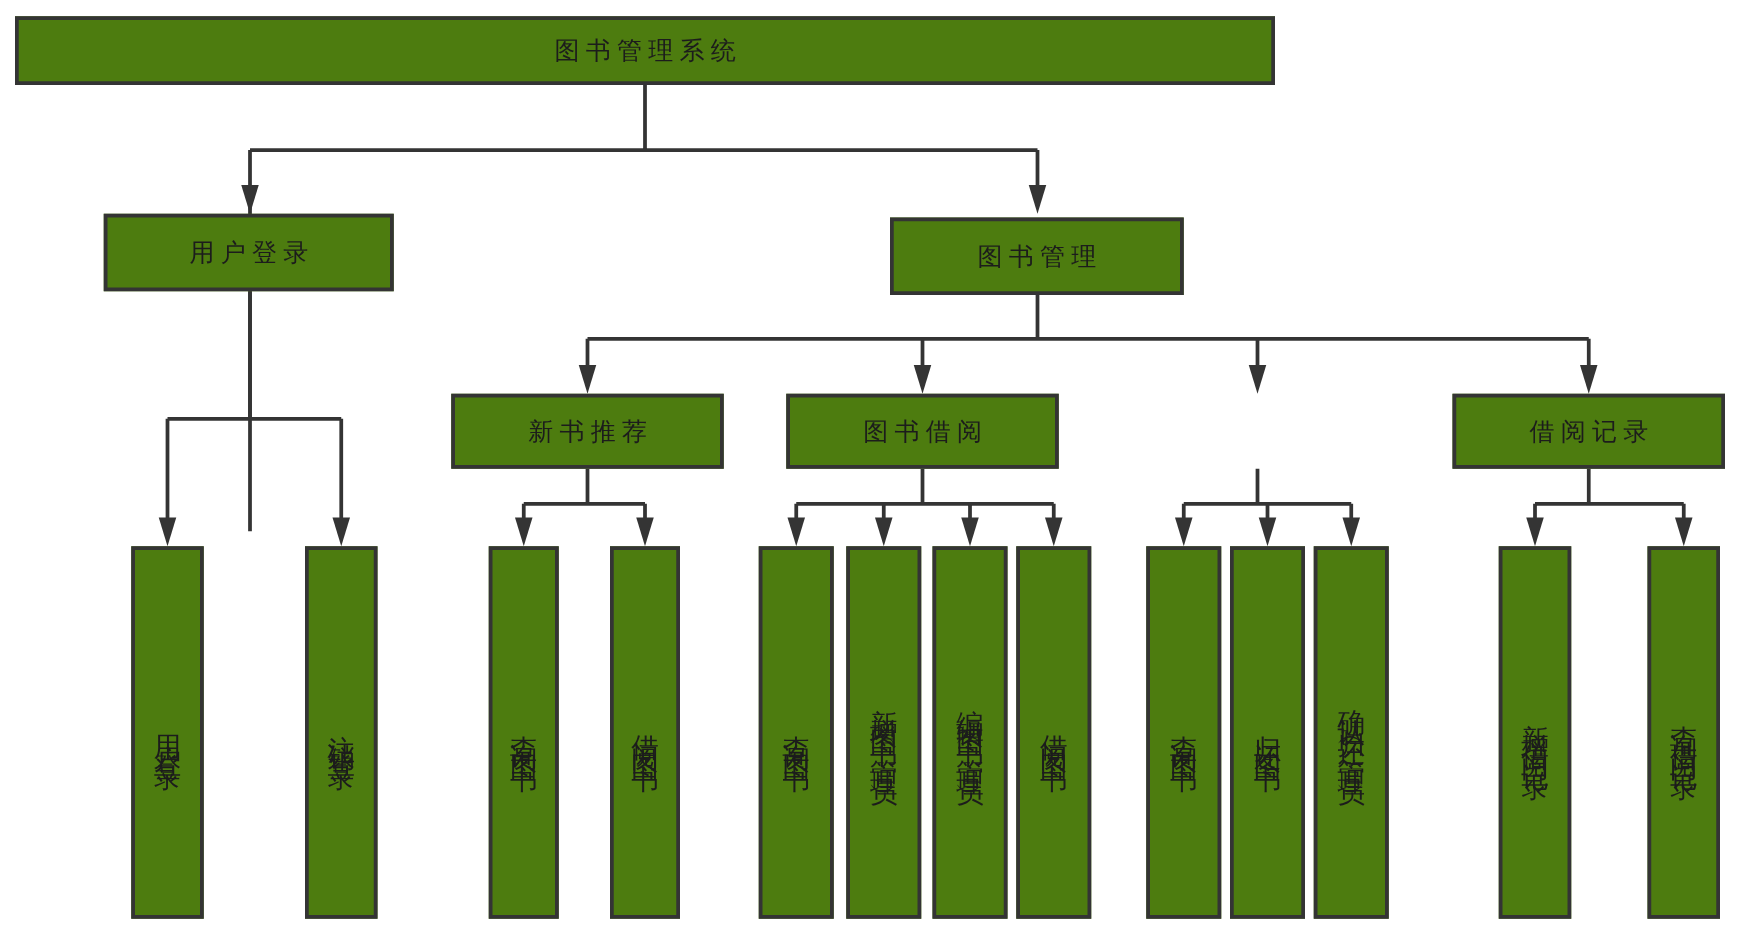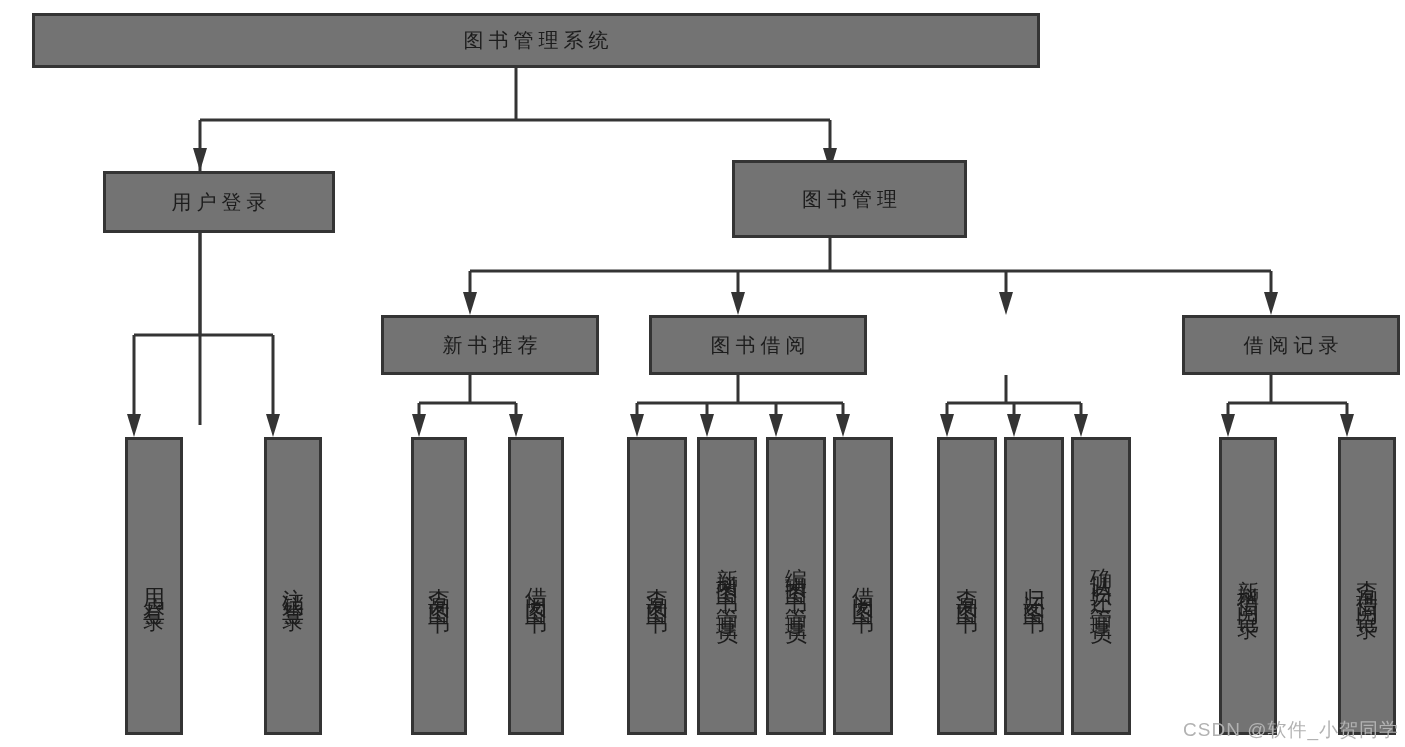--- a/index.html
+++ b/index.html
@@ -7,26 +7,25 @@
     position:relative;
     width:1405px;height:747px;
     background:#ffffff;
     overflow:hidden;
     font-family:"Liberation Sans","DejaVu Sans",sans-serif;
     color:#1c1c1c;
   }
   .wires{position:absolute;left:0;top:0;z-index:0;}
   .node{
     position:absolute;
-    background:#737373;
+    background:#4d7c0f;
     border:3px solid #343434;
     box-sizing:border-box;
     display:flex;align-items:center;justify-content:center;
     z-index:1;
-    margin-left:20px;
   }
   .node.root{border-width:3px;}
   .node.lvl1,.node.lvl2{border-width:3px;}
   .hlabel{
     font-size:20px;
     letter-spacing:5px;
     text-indent:5px;
     color:#1c1c1c;
     white-space:nowrap;
   }
@@ -104,21 +103,21 @@
     </g>
   </svg>
 
   <div class="node root" style="left:12px;top:13px;width:1008px;height:55px">
     <span class="hlabel">图书管理系统</span>
   </div>
 
   <div class="node lvl1" style="left:83px;top:171px;width:232px;height:62px">
     <span class="hlabel">用户登录</span>
   </div>
-  <div class="node lvl1" style="left:712px;top:160px;width:235px;height:78px">
+  <div class="node lvl1" style="left:712px;top:174px;width:235px;height:62px">
     <span class="hlabel">图书管理</span>
   </div>
 
   <div class="node lvl2" style="left:629px;top:315px;width:218px;height:60px">
     <span class="hlabel">图书借阅</span>
   </div>
   <div class="node lvl2" style="left:361px;top:315px;width:218px;height:60px">
     <span class="hlabel">新书推荐</span>
   </div>
   <div class="node lvl2" style="left:1162px;top:315px;width:218px;height:60px">
@@ -162,15 +161,14 @@
     <span class="vlabel">确认归还（管理员）</span>
   </div>
 
   <div class="node leaf" style="left:1199px;top:437px;width:58px;height:298px">
     <span class="vlabel">新增借阅记录</span>
   </div>
   <div class="node leaf" style="left:1318px;top:437px;width:58px;height:298px">
     <span class="vlabel">查询借阅记录</span>
   </div>
 
-  <div class="watermark">CSDN @软件_小贺同学</div>
 
 </div>
 
 </body></html>

